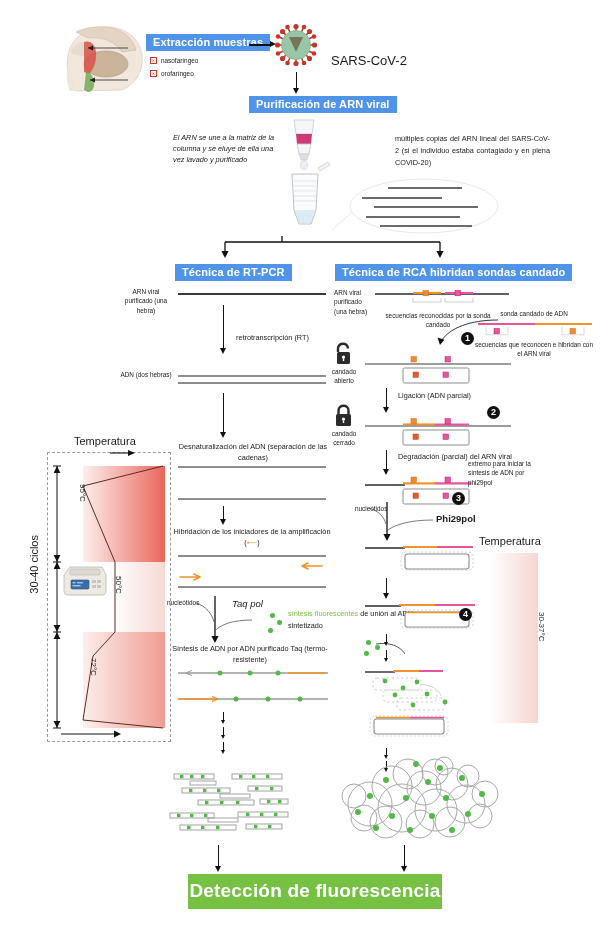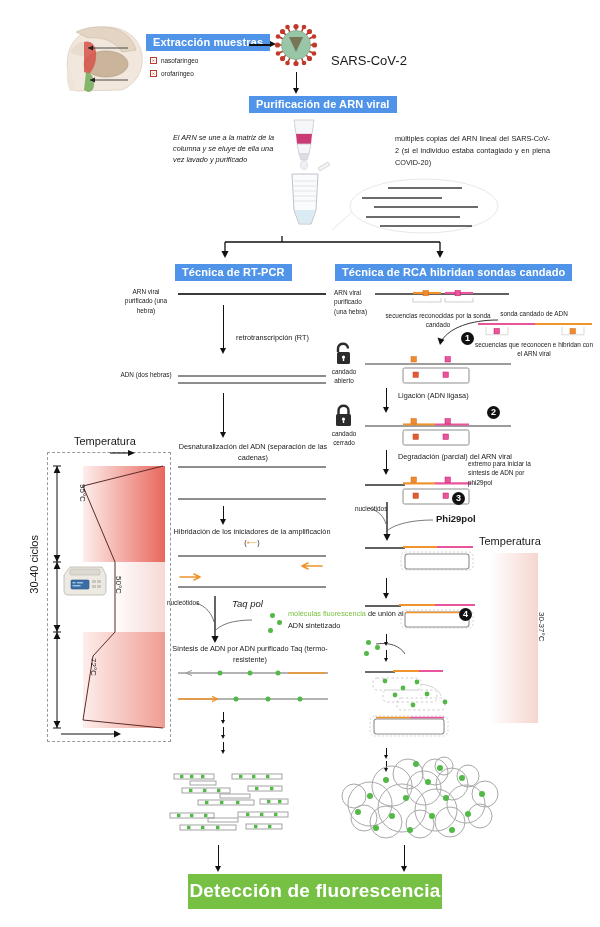--- a/index.html
+++ b/index.html
@@ -227,21 +227,21 @@
   </svg>
 </div>
 <div class="abs tiny" style="left:167px;top:598px;">nucleótidos</div>
 <div class="abs small8 ital" style="left:232px;top:597px;font-size:9.5px;font-style:italic;">Taq pol</div>
 
 <div class="greendot abs" style="left:270px;top:613px;"></div>
 <div class="greendot abs" style="left:277px;top:620px;"></div>
 <div class="greendot abs" style="left:268px;top:628px;"></div>
 
 <div class="abs tiny7" style="left:288px;top:608px;width:130px;line-height:1.6;">
-  <span class="greentxt">moléculas fluorescencia</span><span> de unión al ADN sintetizado</span>
+  <span class="greentxt">síntesis fluorescentes</span><span> de unión al ADN sintetizado</span>
 </div>
 
 <div class="abs tiny7 cen" style="left:168px;top:644px;width:164px;">Síntesis de ADN por ADN purificado Taq (termo-resistente)</div>
 
 <div class="abs" style="left:178px;top:668px;width:150px;height:10px;">
   <svg width="150" height="10" viewBox="0 0 150 10">
     <line x1="0" y1="5" x2="150" y2="5" stroke="#9a9a9a" stroke-width="1.4"></line>
     <path d="M8 5 L14 2.4 M8 5 L14 7.6" fill="none" stroke="#9a9a9a" stroke-width="1"></path>
     <line x1="110" y1="5" x2="148" y2="5" stroke="#f0932b" stroke-width="1.6"></line>
     <circle cx="42" cy="5" r="2.5" fill="#52b946"></circle>
@@ -452,21 +452,21 @@
     <rect x="38" y="13" width="66" height="15" rx="1.5" fill="#fff" stroke="#8d8d8d" stroke-width="1"></rect>
     <rect x="48" y="17" width="5.4" height="5.4" fill="#e05a32" stroke="#c04a22" stroke-width=".5"></rect>
     <rect x="78" y="17" width="5.4" height="5.4" fill="#e8559d" stroke="#c2185b" stroke-width=".5"></rect>
   </svg>
 </div>
 
 <div class="abs" style="left:382px;top:388px;width:10px;height:26px;">
   <div class="abs vline" style="left:4px;top:0;height:21px;"></div>
   <div class="abs arrowdown" style="left:0.9px;top:19px;"></div>
 </div>
-<div class="abs tiny7" style="left:398px;top:391px;">Ligación (ADN ligasa)</div>
+<div class="abs tiny7" style="left:398px;top:391px;">Ligación (ADN parcial)</div>
 
 <div class="abs" style="left:333px;top:405px;width:20px;height:22px;">
   <svg width="20" height="22" viewBox="0 0 20 22">
     <path d="M5.5 9 L5.5 5.5 C5.5 2.4 7.9 0.8 10.5 0.8 C13.1 0.8 15.5 2.4 15.5 5.5 L15.5 9" fill="none" stroke="#2b2b2b" stroke-width="2.4"></path>
     <rect x="3" y="9" width="15" height="12" rx="1.6" fill="#2b2b2b"></rect>
     <circle cx="10.5" cy="14" r="1.6" fill="#fff"></circle>
     <rect x="9.8" y="14" width="1.4" height="4" fill="#fff"></rect>
   </svg>
 </div>
 <div class="abs tiny cen" style="left:326px;top:429px;width:36px;">candado cerrado</div>

